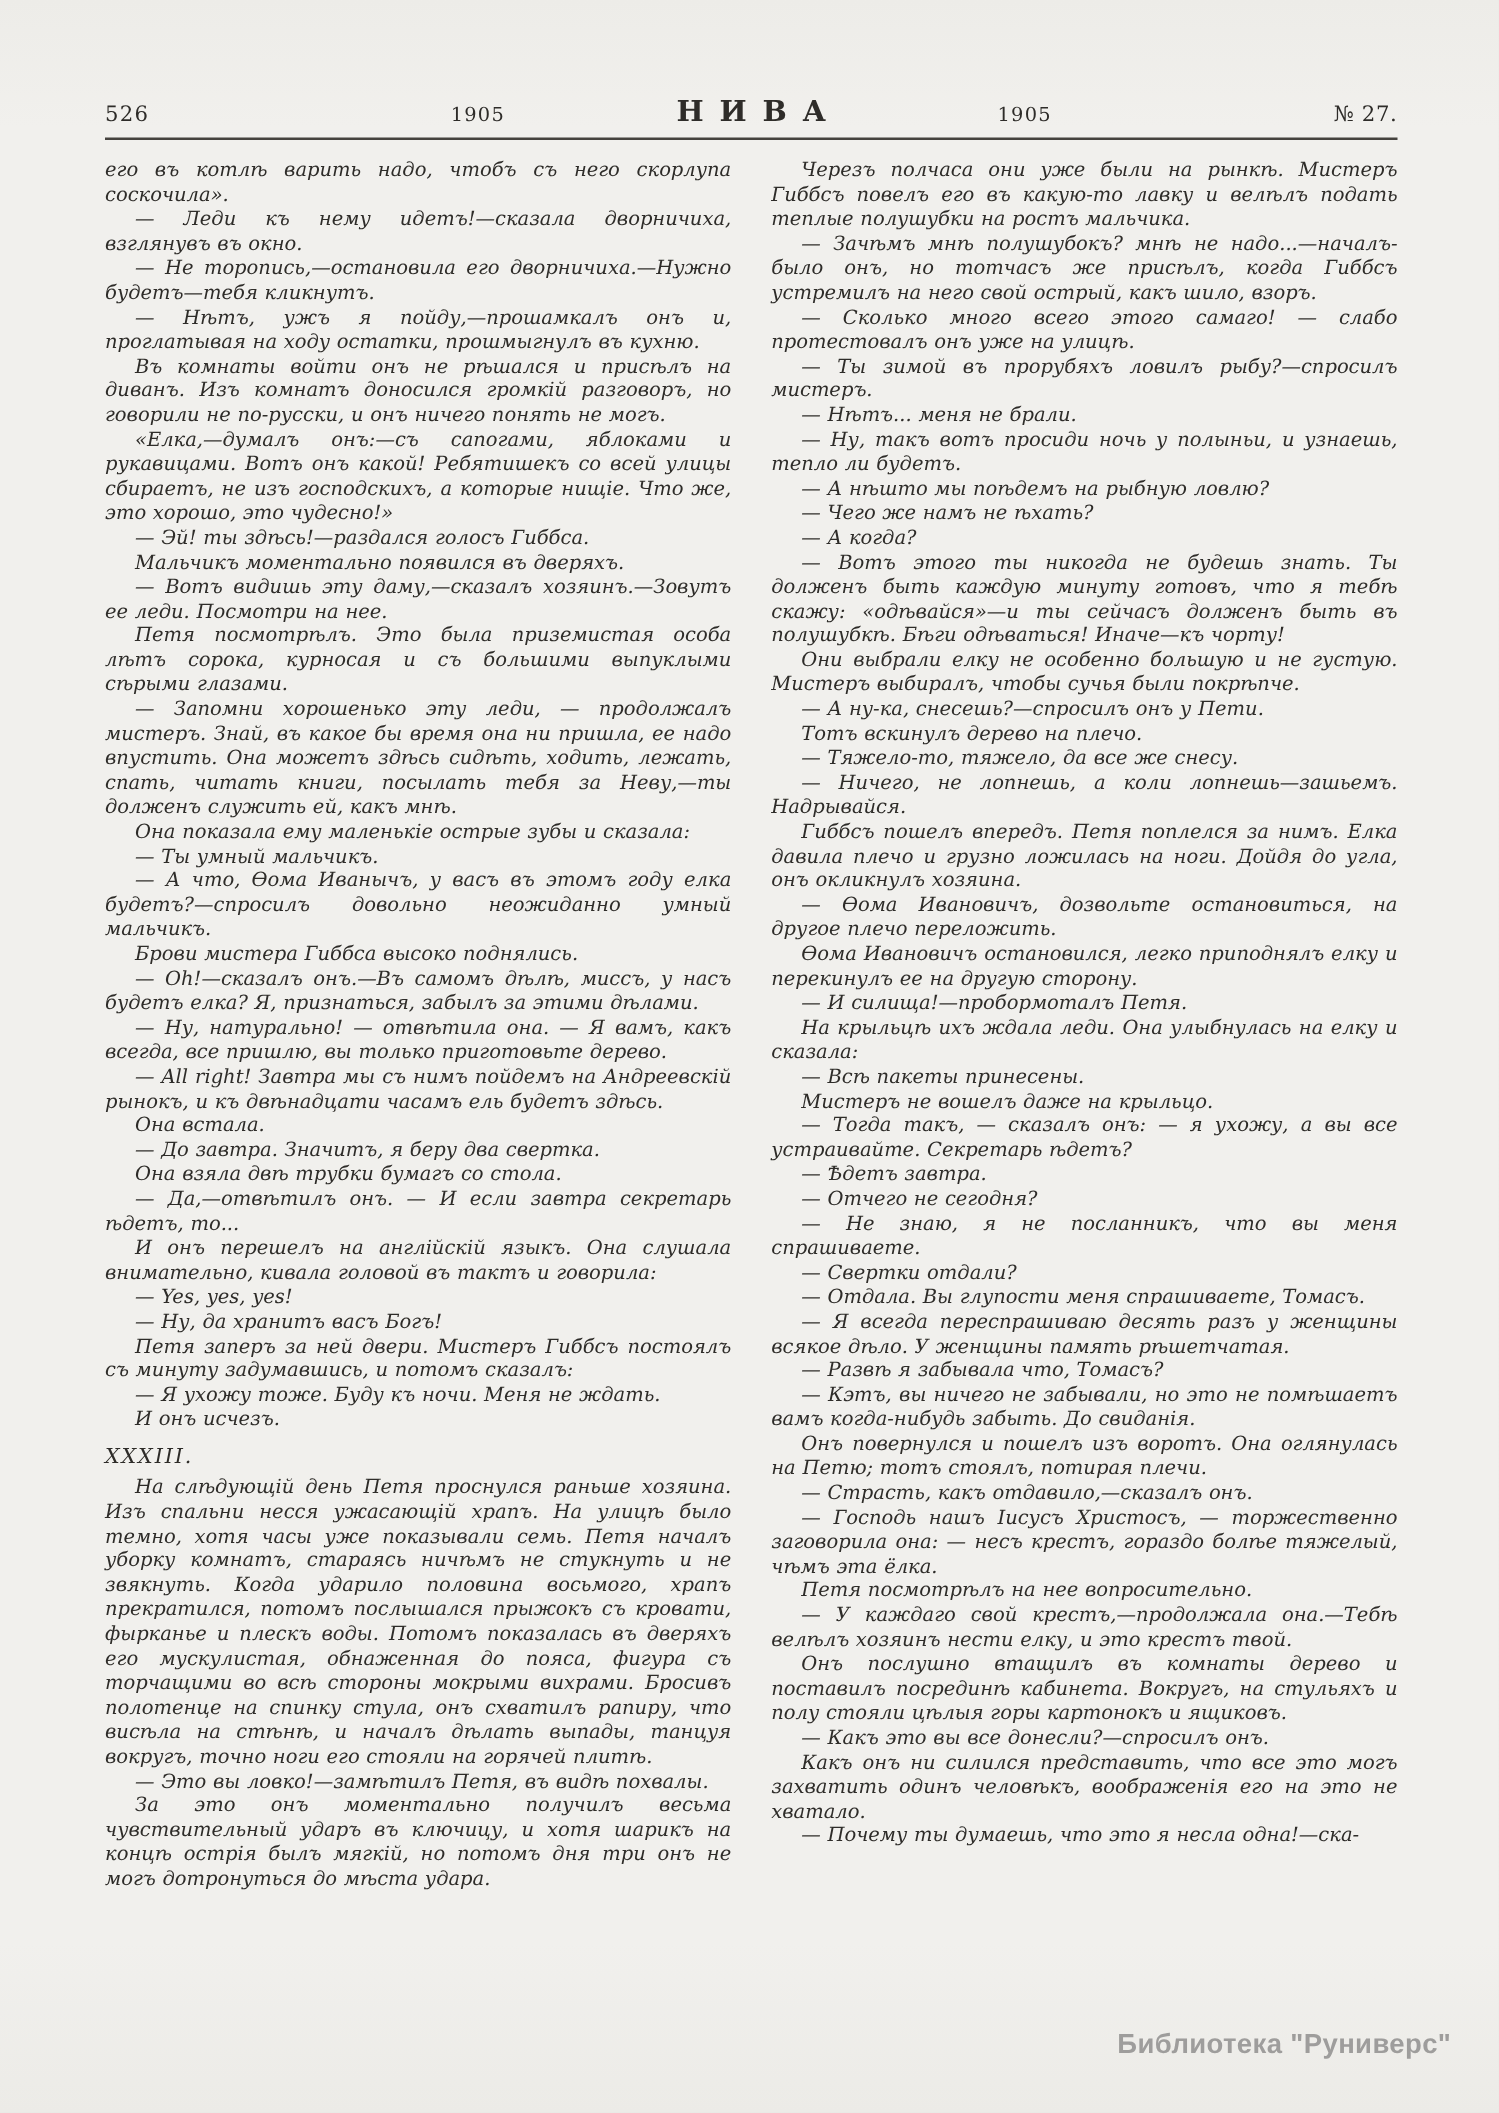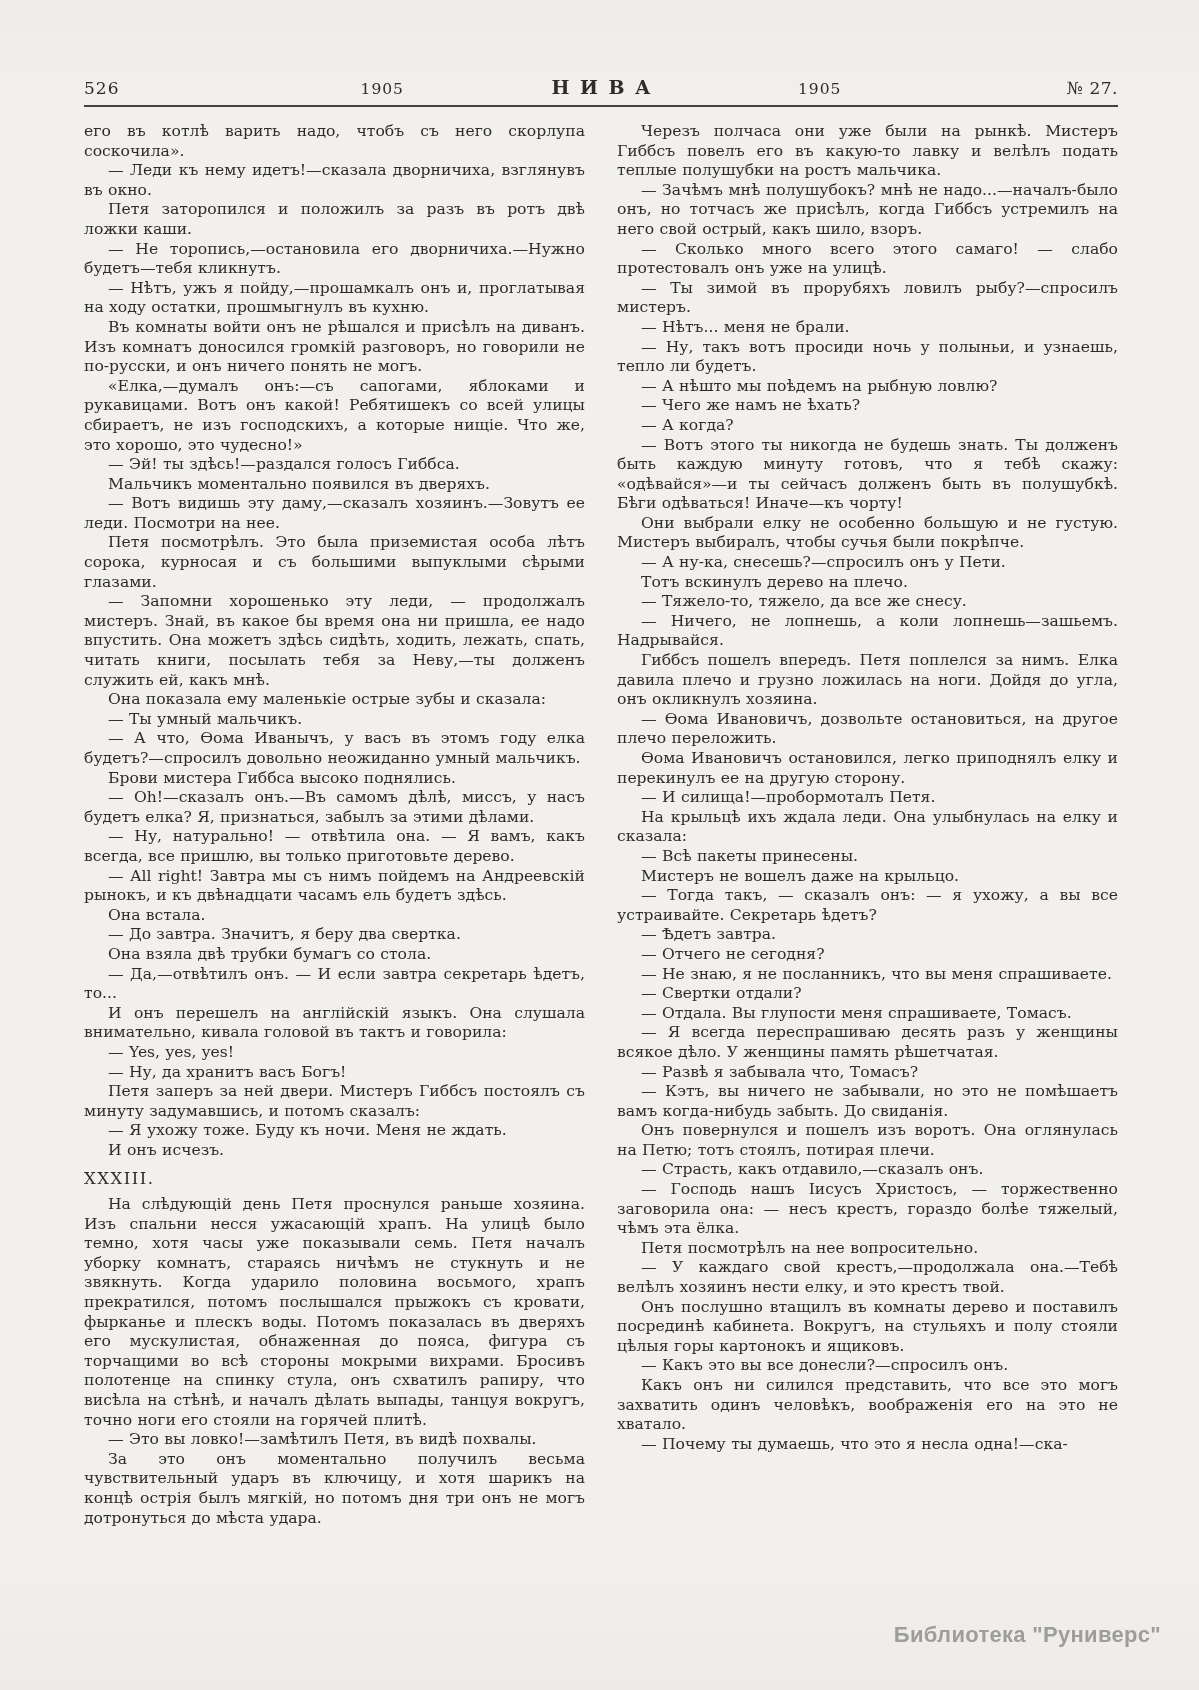--- a/index.html
+++ b/index.html
@@ -19,30 +19,30 @@
   }
   .page-header {
     display: grid;
     grid-template-columns: 1fr 1fr 1.2fr 1fr 1fr;
     align-items: baseline;
     padding-bottom: 7px;
     border-bottom: 2px solid #45423e;
   }
   .hdr-pageno   { justify-self: start;  font-size: 17px; letter-spacing: 1px; text-align: center; }
   .hdr-year-l   { justify-self: center; font-size: 15.5px; letter-spacing: 1px; }
-  .hdr-title    { justify-self: center; font-size: 19px; font-weight: bold; letter-spacing: 0.55em; padding-left: 0.55em; }
+  .hdr-title    { justify-self: center; font-size: 23px; font-weight: bold; letter-spacing: 0.55em; padding-left: 0.55em; }
   .hdr-year-r   { justify-self: center; font-size: 15.5px; letter-spacing: 1px; }
   .hdr-issue    { justify-self: end;    font-size: 17px; letter-spacing: 0.5px; }
 
   .text-columns {
     display: flex;
     gap: 32px;
     margin-top: 15px;
   }
-  .col { flex: 1 1 0; min-width: 0; }
+  .col { flex: 1 1 0; min-width: 0; font-style: italic; }
 
   .para {
     font-size: 15.6px;
     line-height: 19.6px;
     text-align: justify;
     text-indent: 24px;
     word-spacing: 0.4px;
   }
   .para.noindent { text-indent: 0; }
   .para.heading {
@@ -74,21 +74,20 @@
     <span class="hdr-year-l">1905</span>
     <span class="hdr-title">НИВА</span>
     <span class="hdr-year-r">1905</span>
     <span class="hdr-issue">№ 27.</span>
   </div>
 
   <div class="text-columns">
     <div class="col" id="col-left">
         <p class="para noindent">его въ котлѣ варить надо, чтобъ съ него скорлупа соскочила».</p>
         <p class="para plain">— Леди къ нему идетъ!—сказала дворничиха, взглянувъ въ окно.</p>
-        <p class="para plain">Петя заторопился и положилъ за разъ въ ротъ двѣ ложки каши.</p>
         <p class="para plain">— Не торопись,—остановила его дворничиха.—Нужно будетъ—тебя кликнутъ.</p>
         <p class="para plain">— Нѣтъ, ужъ я пойду,—прошамкалъ онъ и, проглатывая на ходу остатки, прошмыгнулъ въ кухню.</p>
         <p class="para plain">Въ комнаты войти онъ не рѣшался и присѣлъ на диванъ. Изъ комнатъ доносился громкій разговоръ, но говорили не по-русски, и онъ ничего понять не могъ.</p>
         <p class="para plain">«Елка,—думалъ онъ:—съ сапогами, яблоками и рукавицами. Вотъ онъ какой! Ребятишекъ со всей улицы сбираетъ, не изъ господскихъ, а которые нищіе. Что же, это хорошо, это чудесно!»</p>
         <p class="para plain">— Эй! ты здѣсь!—раздался голосъ Гиббса.</p>
         <p class="para plain">Мальчикъ моментально появился въ дверяхъ.</p>
         <p class="para plain">— Вотъ видишь эту даму,—сказалъ хозяинъ.—Зовутъ ее леди. Посмотри на нее.</p>
         <p class="para plain">Петя посмотрѣлъ. Это была приземистая особа лѣтъ сорока, курносая и съ большими выпуклыми сѣрыми глазами.</p>
         <p class="para plain">— Запомни хорошенько эту леди, — продолжалъ мистеръ. Знай, въ какое бы время она ни пришла, ее надо впустить. Она можетъ здѣсь сидѣть, ходить, лежать, спать, читать книги, посылать тебя за Неву,—ты долженъ служить ей, какъ мнѣ.</p>
         <p class="para plain">Она показала ему маленькіе острые зубы и сказала:</p>

